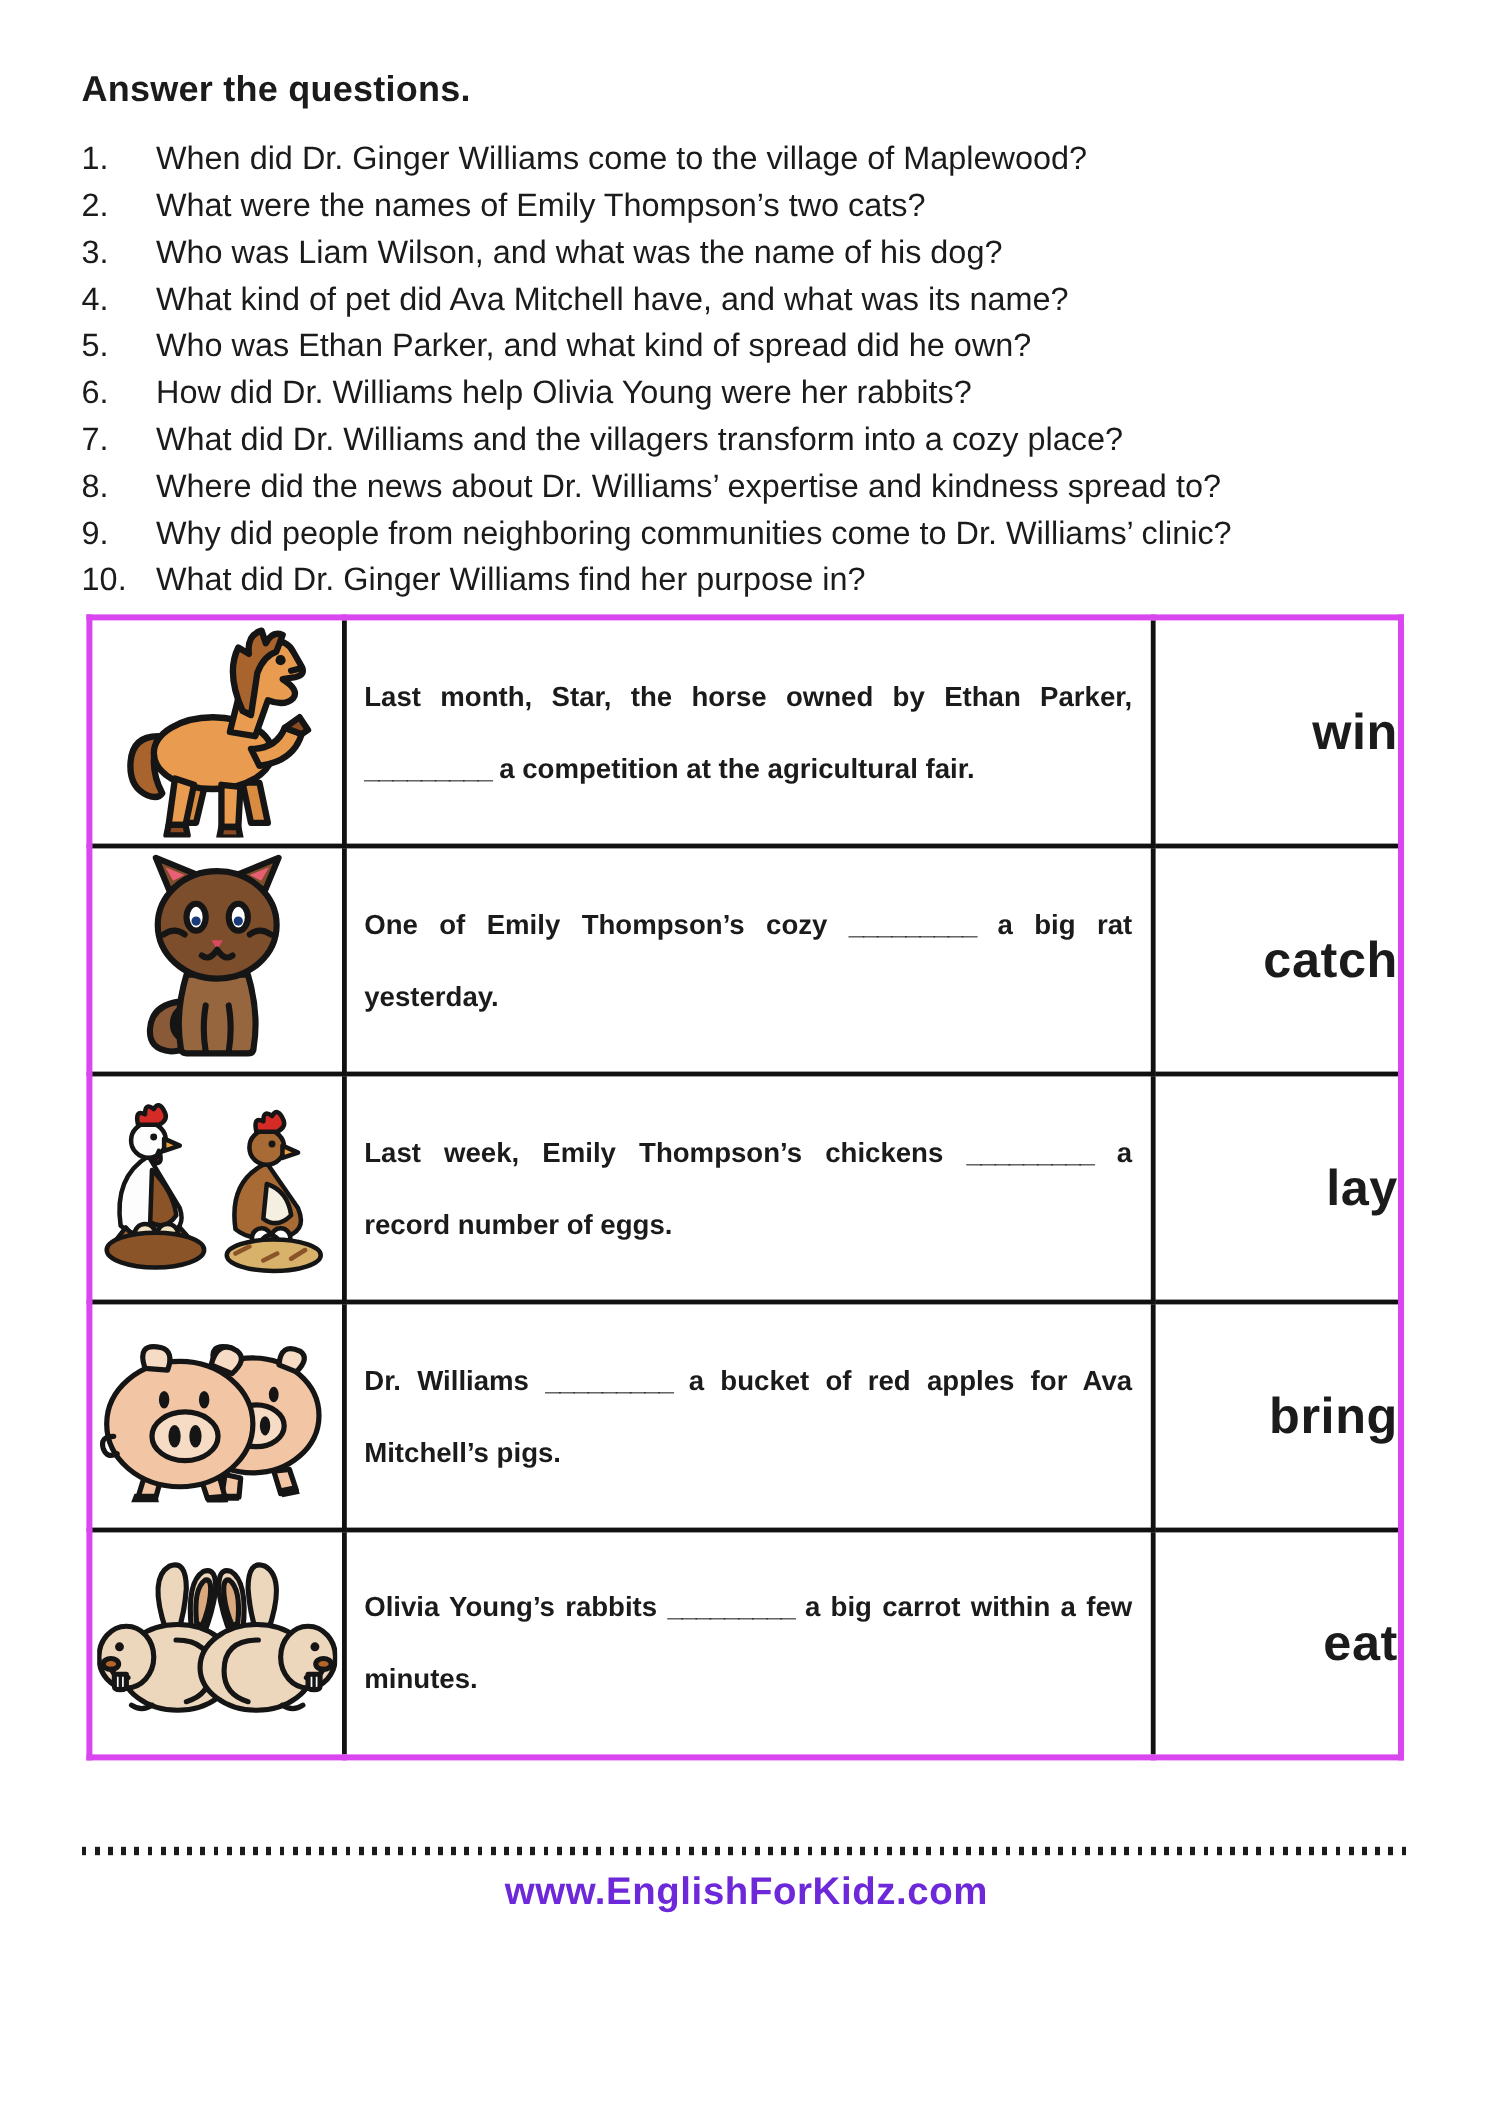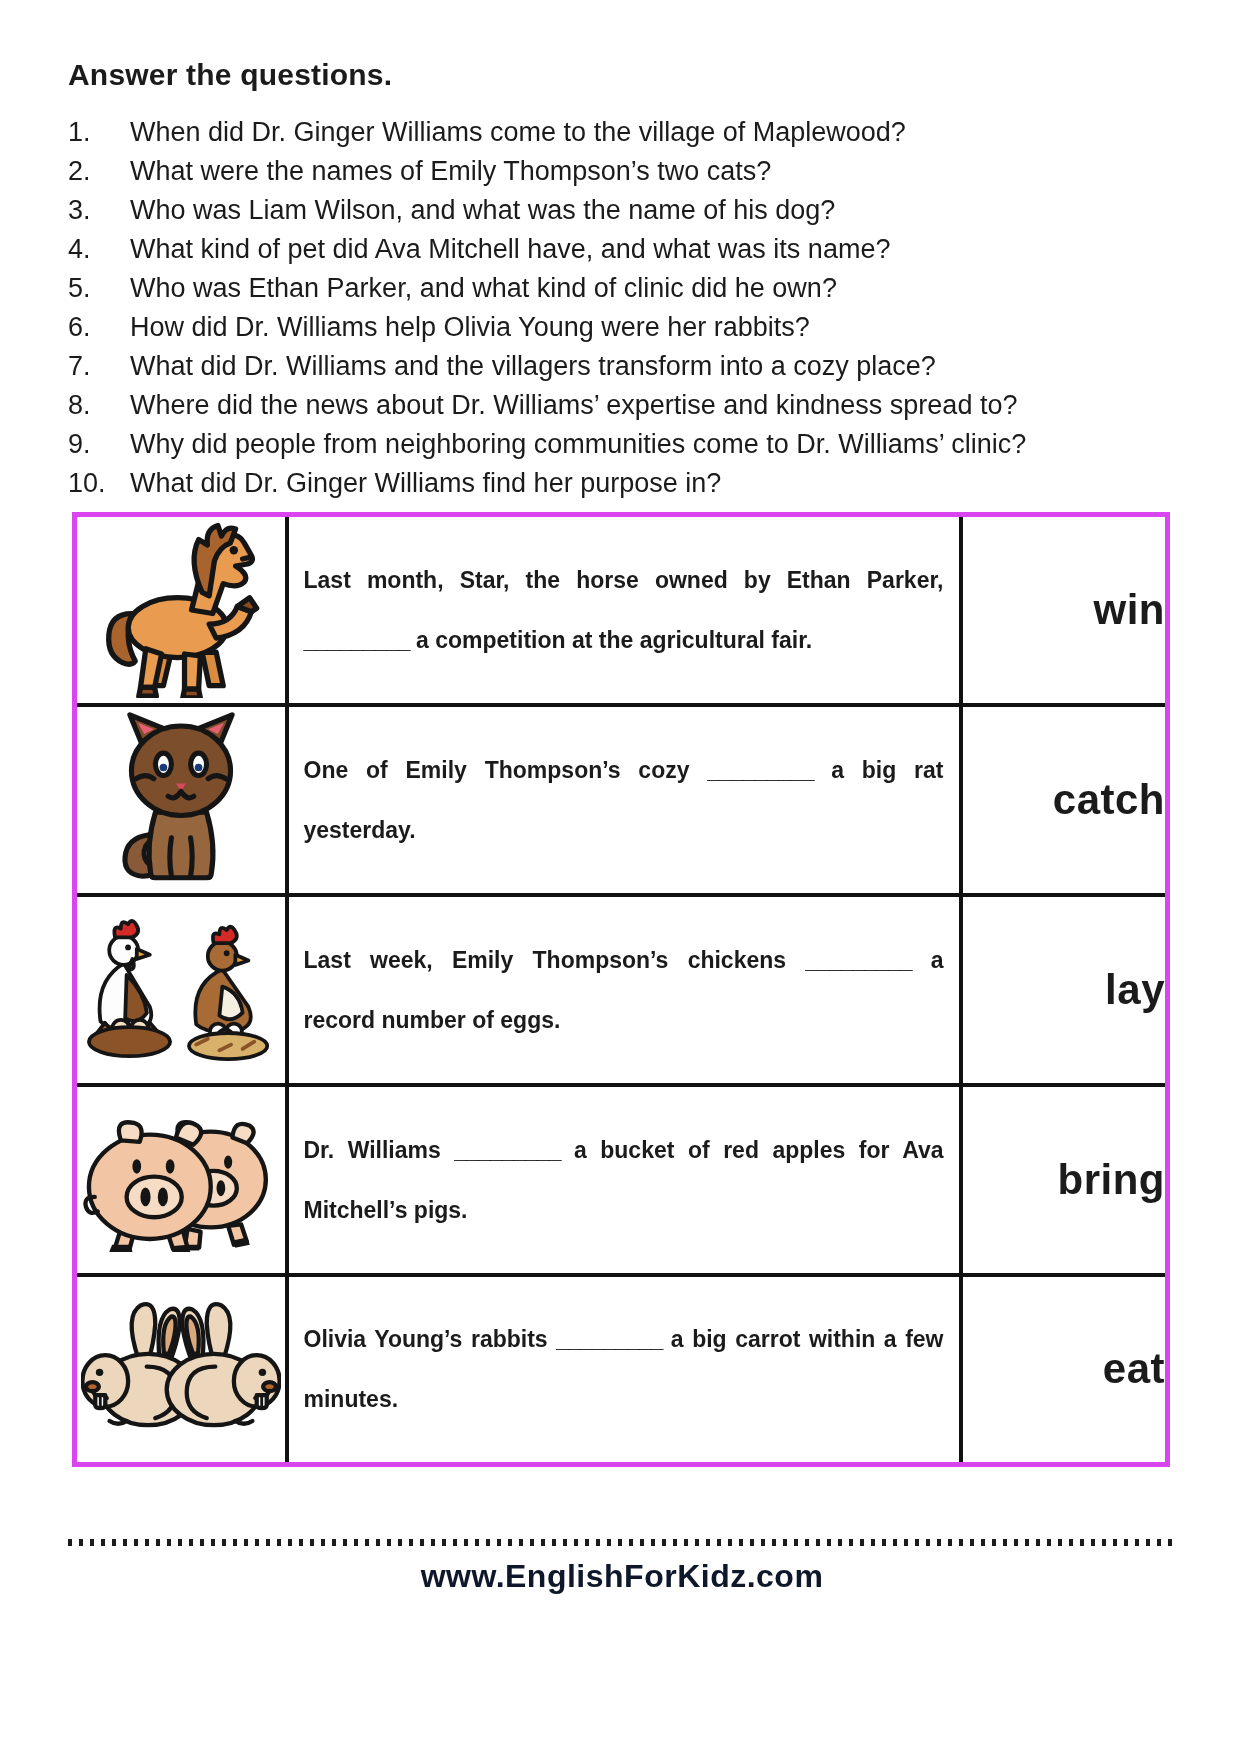--- a/index.html
+++ b/index.html
@@ -29,21 +29,21 @@
   .verb-cell { width:207px; text-align:right; vertical-align:middle; font-size:42px; font-weight:700; letter-spacing:.5px; }
   .blank { letter-spacing:-1px; white-space:nowrap; }
   .img-cell svg { vertical-align:middle; }
 
   .dotted {
     height:7px; margin-top:72px;
     background:repeating-linear-gradient(90deg,#1b1b1b 0 4px, transparent 4px 11px);
   }
   .footer {
     text-align:center; margin-top:12px;
-    font-size:32px; font-weight:700; color:#0f172a; letter-spacing:.5px;
+    font-size:32px; font-weight:700; color:#6d28d9; letter-spacing:.5px;
   }
 </style>
 </head>
 <body>
 
 <div class="page">
 
   <div class="h1">Answer the questions.</div>
 
   <ul class="qlist">
@@ -58,21 +58,21 @@
     <li class="qrow">
       <span class="qnum">3.</span>
       <span class="qtext">Who was Liam Wilson, and what was the name of his dog?</span>
     </li>
     <li class="qrow">
       <span class="qnum">4.</span>
       <span class="qtext">What kind of pet did Ava Mitchell have, and what was its name?</span>
     </li>
     <li class="qrow">
       <span class="qnum">5.</span>
-      <span class="qtext">Who was Ethan Parker, and what kind of clinic did he own?</span>
+      <span class="qtext">Who was Ethan Parker, and what kind of spread did he own?</span>
     </li>
     <li class="qrow">
       <span class="qnum">6.</span>
       <span class="qtext">How did Dr. Williams help Olivia Young were her rabbits?</span>
     </li>
     <li class="qrow">
       <span class="qnum">7.</span>
       <span class="qtext">What did Dr. Williams and the villagers transform into a cozy place?</span>
     </li>
     <li class="qrow">

